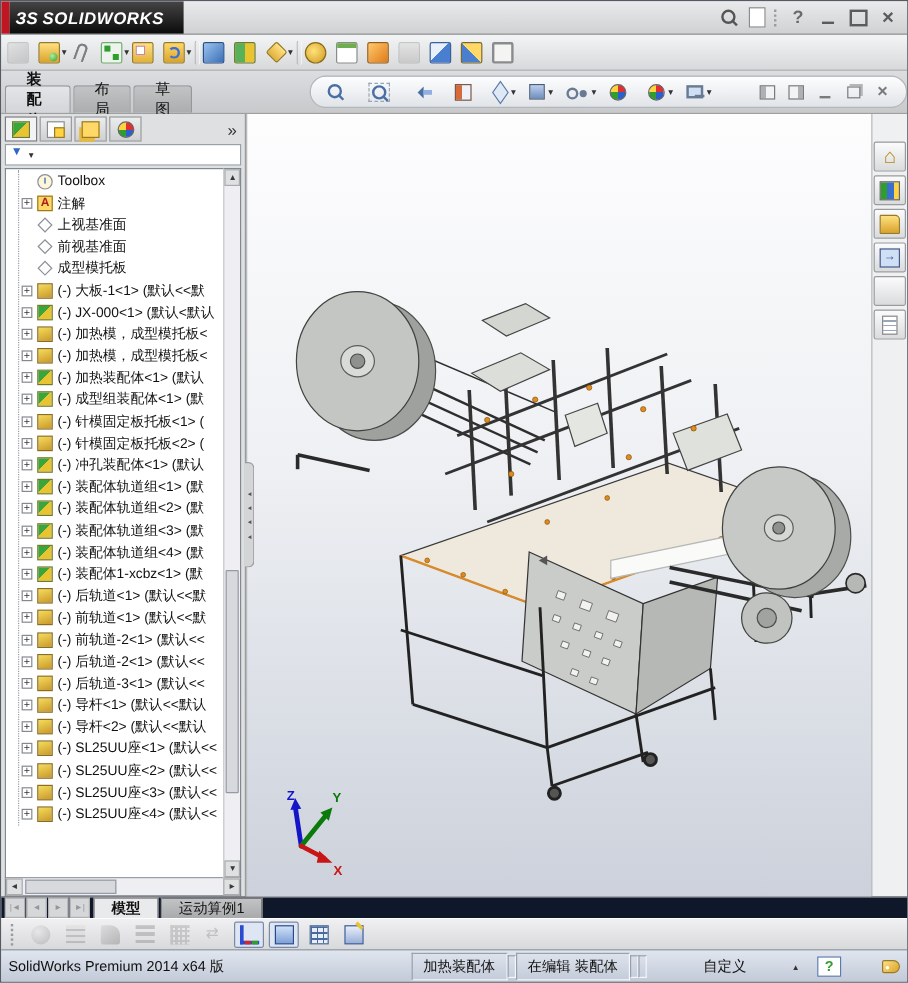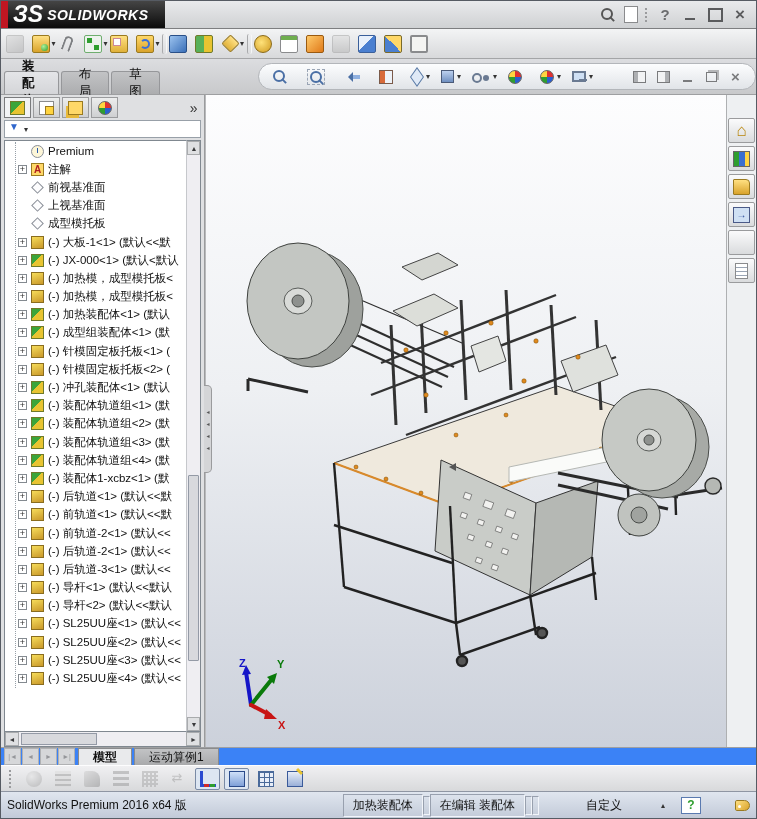--- a/index.html
+++ b/index.html
@@ -4,21 +4,21 @@
 <style>
   html,body{margin:0;padding:0;background:#8b8e94;}
   *{box-sizing:border-box;}
   .window{width:757px;height:819px;border:1px solid #565b63;display:flex;flex-direction:column;
     background:#dfe0e2;font-family:"Liberation Sans","DejaVu Sans",sans-serif;color:#111;overflow:hidden;}
 
   
   .titlebar{height:28px;display:flex;align-items:stretch;background:linear-gradient(#e9eaec,#cfd1d3);border-bottom:1px solid #7d7e80;}
   .red-sliver{width:7px;background:#c01622;}
   .logo{background:linear-gradient(#454545,#0b0b0b);color:#fff;display:flex;align-items:center;padding:0 16px 0 5px;font-style:italic;white-space:nowrap;}
-  .logo .mark{font-size:23px;font-weight:bold;margin-right:4px;}
+  .logo .mark{font-size:14px;font-weight:bold;margin-right:4px;}
   .logo .name{font-size:14px;font-weight:bold;letter-spacing:.5px;}
   .menus{display:flex;align-items:center;list-style:none;margin:0;padding:0 0 0 16px;gap:0;}
   .menus li{padding:0 10px;font-size:12.5px;cursor:default;}
   .tb-right{margin-left:auto;display:flex;align-items:center;gap:7px;padding-right:7px;}
   .tic{width:18px;height:18px;display:inline-flex;align-items:center;justify-content:center;position:relative;font-size:12px;color:#444;}
   .tic-search-icon::before{content:"";width:8px;height:8px;border:2px solid #555;border-radius:50%;position:absolute;top:2px;left:2px;}
   .tic-search-icon::after{content:"";width:6px;height:2px;background:#555;position:absolute;transform:rotate(45deg);left:10px;top:12px;}
   .tic-new-document-icon{background:#fff;border:1px solid #8a8b8d;width:14px;height:17px;}
   .tic-toolbar-overflow-icon{width:4px;border-left:2px dotted #9a9b9d;height:14px;}
   .tic-help-icon::before{content:"?";font-size:15px;color:#6b6c6e;font-weight:bold;}
@@ -139,21 +139,21 @@
   .tpbtn{width:27px;height:25px;border:1px solid #9a9b9d;border-radius:2px;background:linear-gradient(#fbfbfc,#d9dbdd);display:flex;align-items:center;justify-content:center;}
   .tpi{width:17px;height:16px;display:inline-flex;align-items:center;justify-content:center;position:relative;}
   .tpi-solidworks-resources-icon::before{content:"⌂";font-size:17px;color:#b8860b;font-weight:bold;}
   .tpi-design-library-icon{background:linear-gradient(90deg,#2f9e2f 0 5px,#3a6fd0 5px 11px,#ffd440 11px 100%);border:1px solid #666;}
   .tpi-file-explorer-icon{background:linear-gradient(#ffe082,#d9a32b);border:1px solid #9a7a20;border-radius:1px 4px 1px 1px;}
   .tpi-view-palette-icon{background:#cfe0f4;border:1px solid #4a5a88;font-size:10px;color:#2a4a9a;font-weight:bold;}
   .tpi-view-palette-icon::before{content:"→";}
   .tpi-custom-properties-icon{background:repeating-linear-gradient(#fff 0 3px,#9aa5b5 3px 4px);border:1px solid #8a8b8d;width:13px;}
 
   
-  .doc-tabs{height:18px;display:flex;align-items:stretch;background:#3b82f6;border-top:1px solid #9e9fa1;padding-left:3px;}
+  .doc-tabs{height:18px;display:flex;align-items:stretch;background:#0f172a;border-top:1px solid #9e9fa1;padding-left:3px;}
   .nav{width:17px;display:flex;align-items:center;justify-content:center;font-size:7px;color:#95969a;background:#d6d7d9;border:1px solid #b0b1b3;margin-right:1px;}
   .dtab{display:flex;align-items:center;padding:0 14px;font-size:12px;margin-left:2px;border:1px solid #8a8b8d;border-bottom:none;background:linear-gradient(#c2c3c5,#a9aaac);}
   .dtab-on{background:#e9eaec;font-weight:bold;}
 
   
   .bottom-toolbar{height:26px;display:flex;align-items:center;gap:4px;padding:2px 4px 2px 8px;background:linear-gradient(#f0f0f2,#d8d9db);border-top:1px solid #fdfdfe;}
   .bottom-toolbar::before{content:"";width:3px;height:18px;border-left:2px dotted #9a9b9d;margin-right:3px;}
   .bbtn{width:25px;height:22px;display:flex;align-items:center;justify-content:center;border-radius:2px;}
   .p-on{border:1px solid #7a8aa5;background:#dde6f2;}
   .bic{width:16px;height:16px;display:inline-block;position:relative;}
@@ -405,40 +405,40 @@
         <span class="funnel"></span>
         <span class="caret">▾</span>
       </div>
       <div class="tree-wrap">
         <div class="tree">
           <div class="tree-kids">
 
               <div class="trow">
                 <span class="exp" style="visibility: hidden;">+</span>
                 <span class="tico tico-history"></span>
-                <span class="tlabel">Premium</span>
+                <span class="tlabel">Toolbox</span>
               </div>
 
 
               <div class="trow">
                 <span class="exp">+</span>
                 <span class="tico tico-annotations"></span>
                 <span class="tlabel">注解</span>
+              </div>
+
+              <div class="trow">
+                <span class="exp" style="visibility: hidden;">+</span>
+                <span class="tico tico-plane"></span>
+                <span class="tlabel">上视基准面</span>
               </div>
 
               <div class="trow">
                 <span class="exp" style="visibility: hidden;">+</span>
                 <span class="tico tico-plane"></span>
                 <span class="tlabel">前视基准面</span>
-              </div>
-
-              <div class="trow">
-                <span class="exp" style="visibility: hidden;">+</span>
-                <span class="tico tico-plane"></span>
-                <span class="tlabel">上视基准面</span>
               </div>
 
               <div class="trow">
                 <span class="exp" style="visibility: hidden;">+</span>
                 <span class="tico tico-plane"></span>
                 <span class="tlabel">成型模托板</span>
               </div>
 
 
               <div class="trow">
@@ -837,21 +837,21 @@
 
       </span>
 
       <span class="bbtn">
         <span class="bic bic-save-annotate-icon"></span>
 
       </span>
     </div>
 
   <div class="statusbar">
-    <span>SolidWorks Premium 2016 x64 版</span>
+    <span>SolidWorks Premium 2014 x64 版</span>
     <span class="cell" style="margin-left:auto">加热装配体</span>
     <span class="cell thin"></span>
     <span class="cell">在编辑 装配体</span>
     <span class="cell thin"></span>
     <span class="cell thin"></span>
     <span class="cell" style="margin-left:22px;min-width:86px;text-align:center;border-color:transparent">自定义</span>
     <span class="units-caret">▴</span>
     <span class="help-box">?</span>
     <span class="tag"></span>
   </div>

